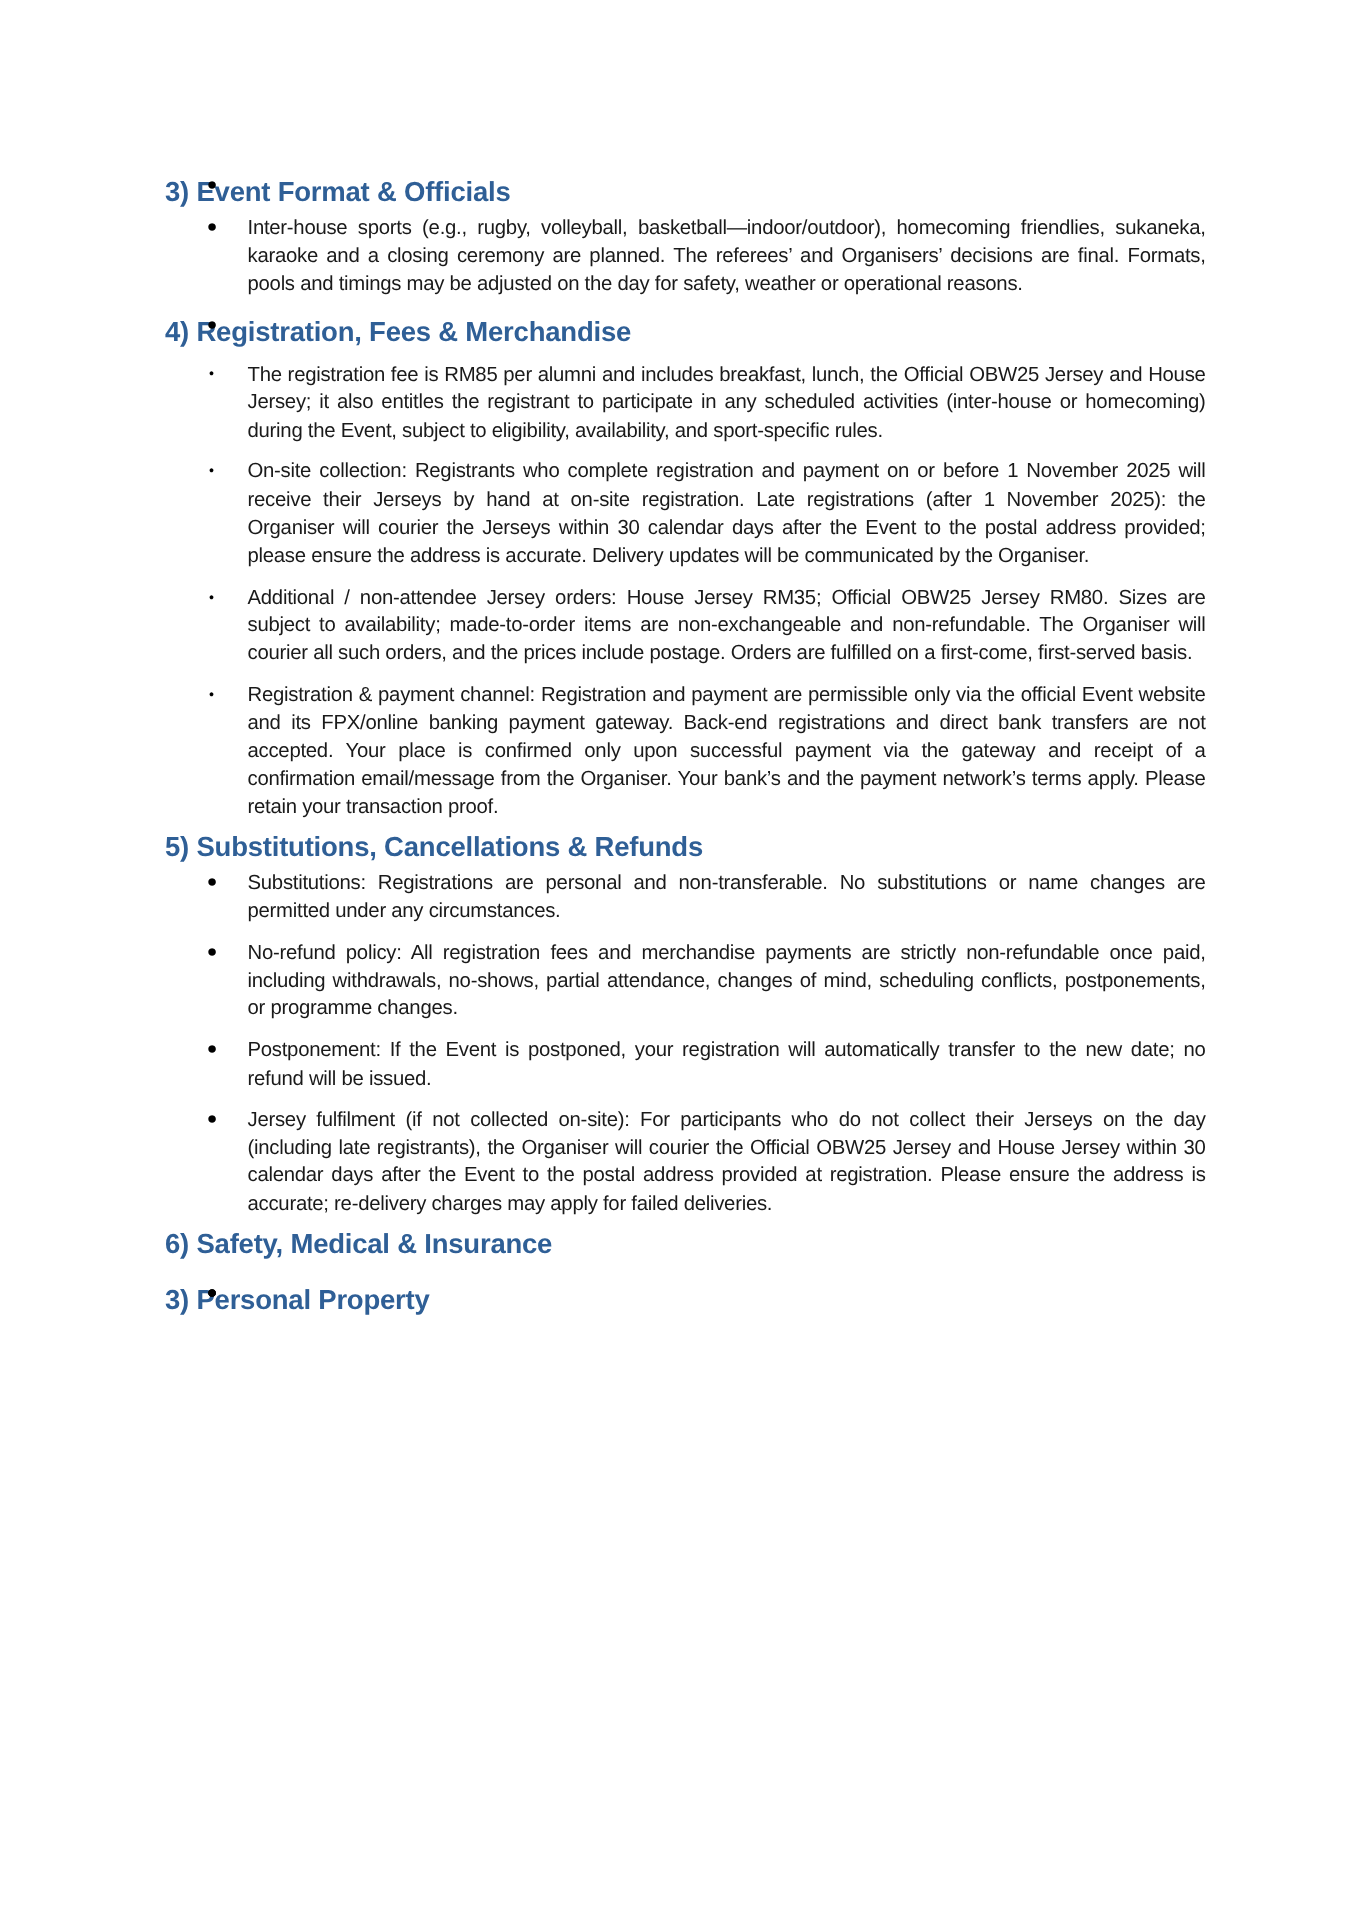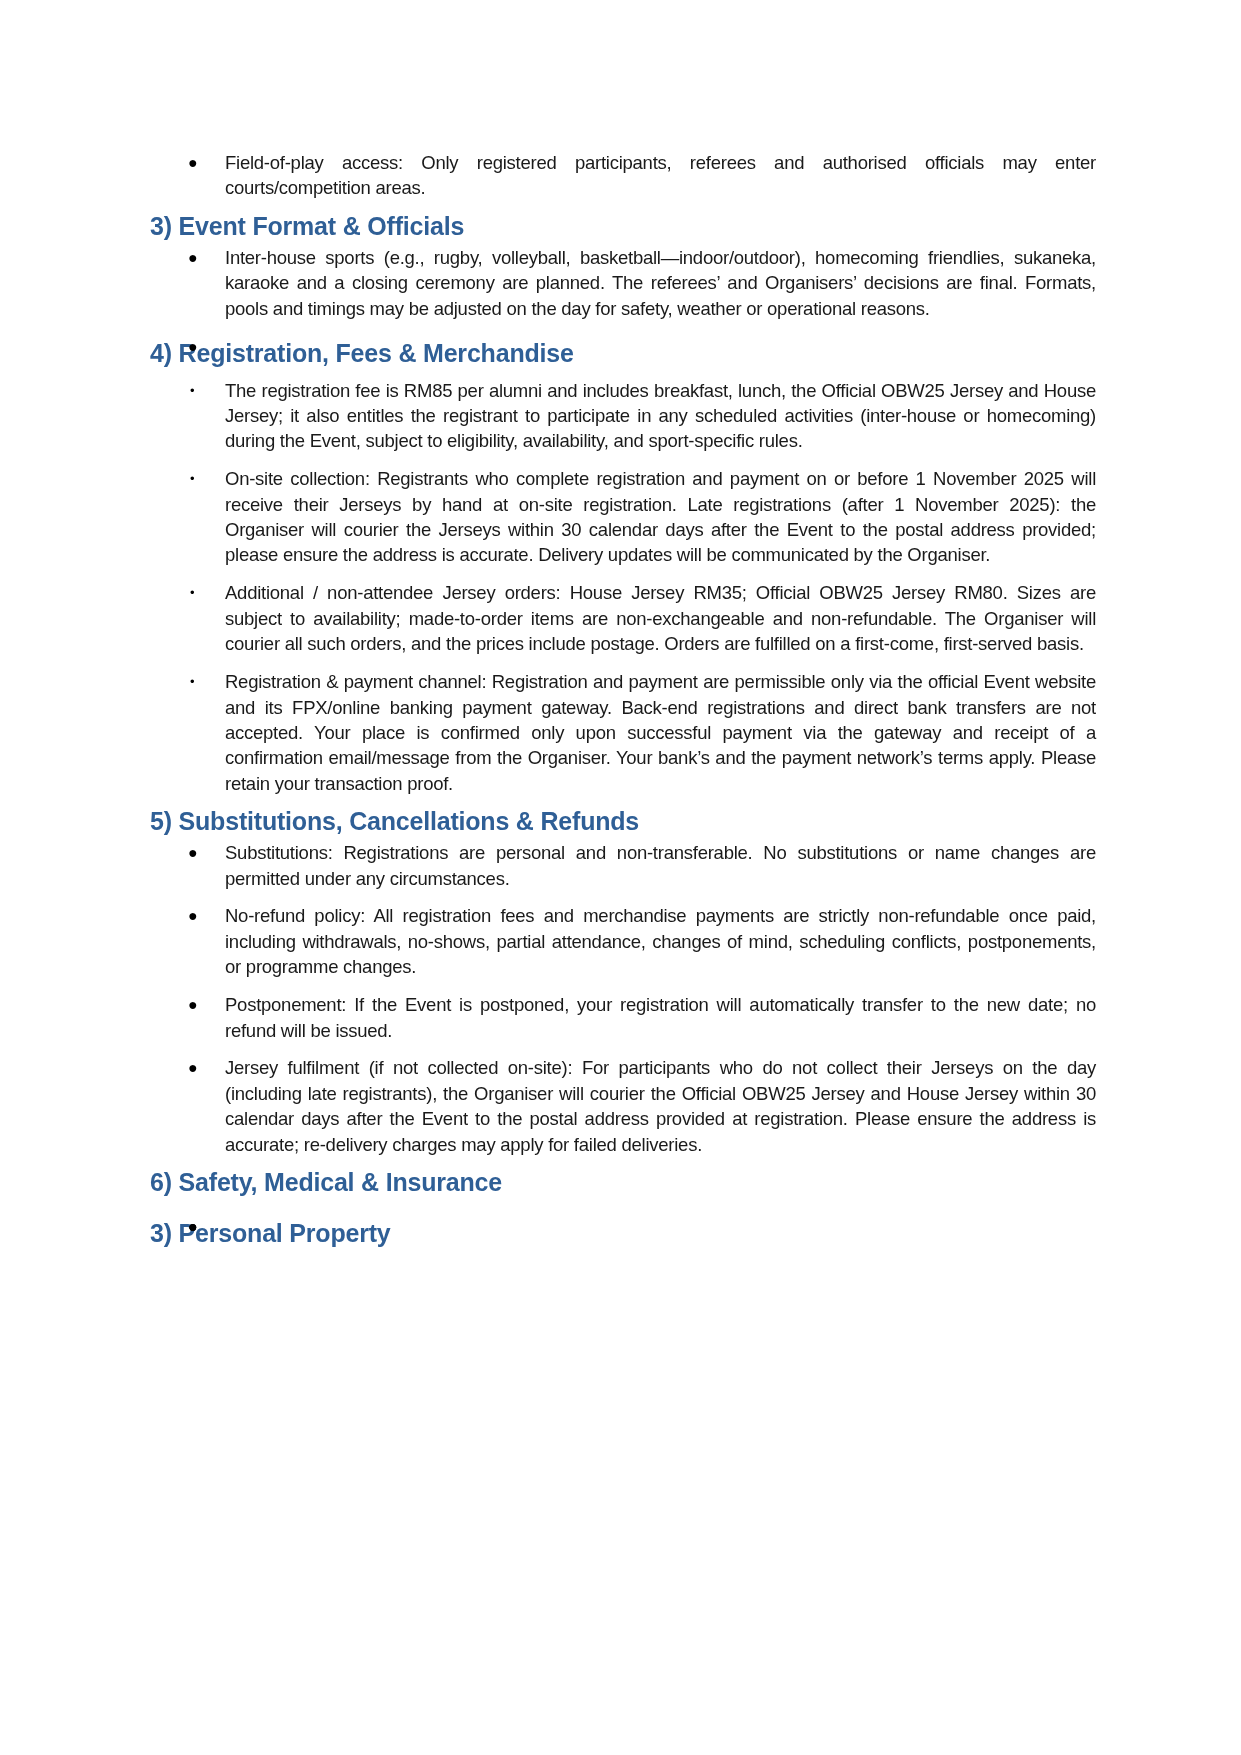--- a/index.html
+++ b/index.html
@@ -59,21 +59,20 @@
   #sec-first { margin-bottom: 4px; }
 </style>
 </head>
 <body>
 
 <div class="page">
 
   <ul class="items" id="sec-first">
     <li class="item">
       <span class="bullet">●</span>
-      <span>Field-of-play access: Only registered participants, referees and authorised officials may enter courts/competition areas.</span>
     </li>
   </ul>
 
   <div class="section">
     <h2 class="heading">3) Event Format &amp; Officials</h2>
     <ul class="items">
       <li class="item">
         <span class="bullet">●</span>
         <span>Inter-house sports (e.g., rugby, volleyball, basketball—indoor/outdoor), homecoming friendlies, sukaneka, karaoke and a closing ceremony are planned. The referees’ and Organisers’ decisions are final. Formats, pools and timings may be adjusted on the day for safety, weather or operational reasons.</span>
       </li>

